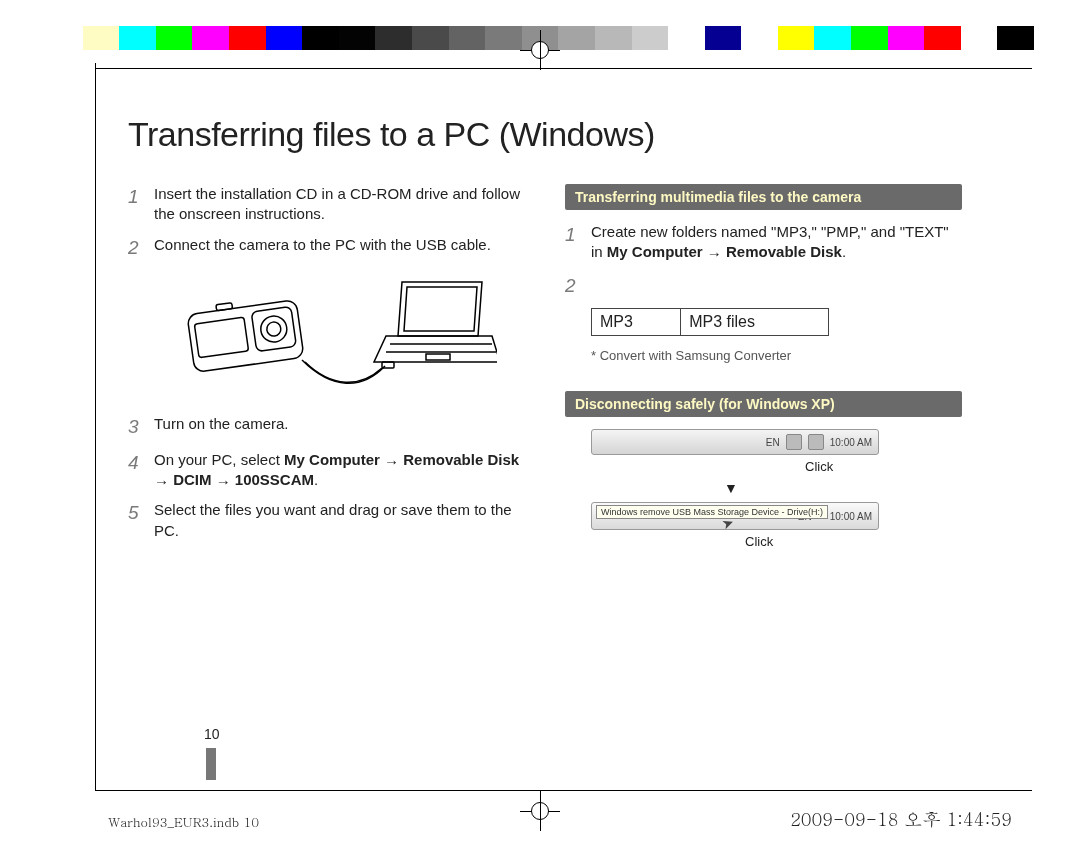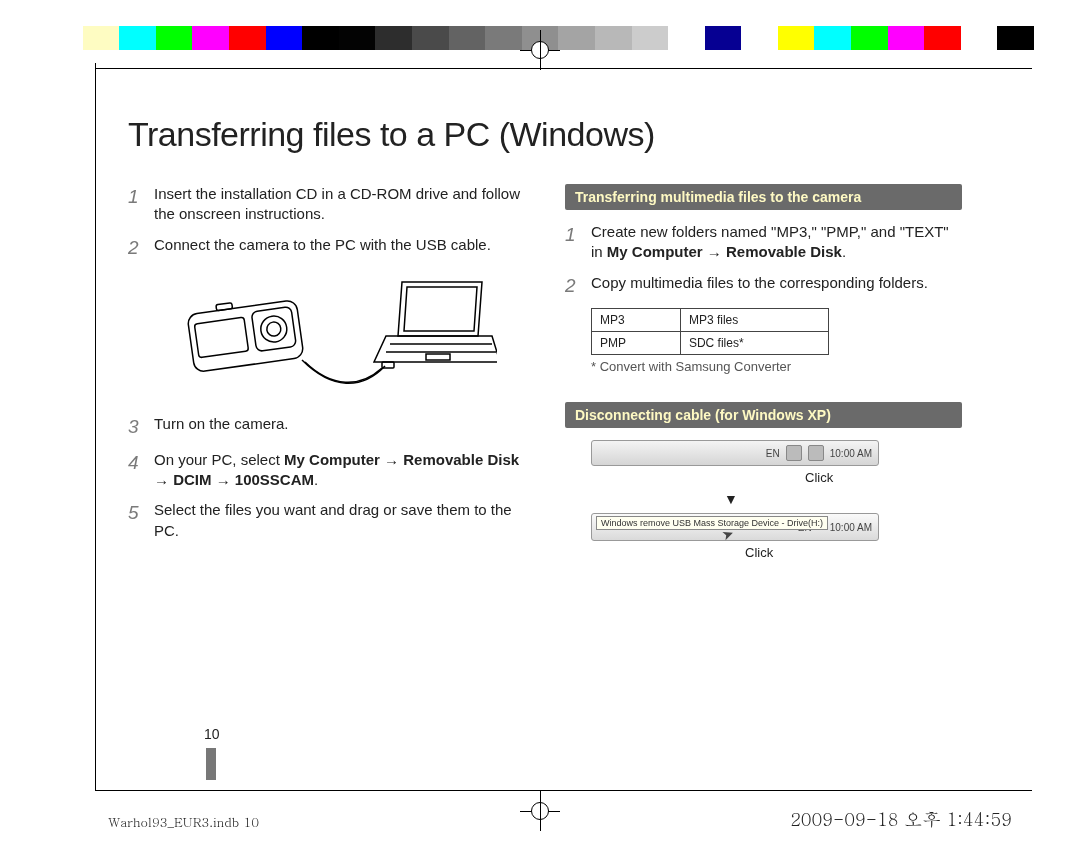--- a/index.html
+++ b/index.html
@@ -92,22 +92,22 @@
     color: #fef9c3;
     font-weight: bold;
     font-size: 14px;
     padding: 5px 10px;
     margin-bottom: 12px;
     border-radius: 2px;
   }
   table.folders {
     border-collapse: collapse;
     width: 60%;
-    font-size: 12px;
-    margin: 6px 0 4px 26px;
+    font-size: 16px;
+    margin: 6px 0 12px 26px;
   }
   table.folders td {
     border: 1px solid #444;
     padding: 4px 8px;
   }
   .footnote {
     font-size: 13px;
     color: #555;
     margin: 4px 0 28px 26px;
   }
@@ -323,37 +323,32 @@
     <div class="col">
       <div class="heading-band">Transferring multimedia files to the camera</div>
       <div class="step">
         <div class="step-num">1</div>
         <div class="step-text">
           <span>Create new folders named "MP3," "PMP," and "TEXT" in </span><span class="bold">My Computer → Removable Disk</span><span>.</span>
         </div>
       </div>
       <div class="step">
         <div class="step-num">2</div>
-        <div class="step-text">Copy multimedia files to the corresponding folders.</div>
       </div>
       <table class="folders">
         <tbody>
             <tr>
               <td>MP3</td>
               <td>MP3 files</td>
             </tr>
-        <tr>
-              <td>PMP</td>
-              <td>SDC files*</td>
-            </tr>
       </tbody>
         </table>
       <div class="footnote">* Convert with Samsung Converter</div>
 
-      <div class="heading-band">Disconnecting cable (for Windows XP)</div>
+      <div class="heading-band">Disconnecting safely (for Windows XP)</div>
       <div class="taskbar">
         <span>EN</span>
         <span class="tray-icon"></span>
         <span class="tray-icon"></span>
         <span>10:00 AM</span>
       </div>
       <div class="click-label">Click</div>
       <div class="arrow-down">▼</div>
       <div class="tooltip-box">
         <div class="tip">Windows remove USB Mass Storage Device - Drive(H:)</div>

